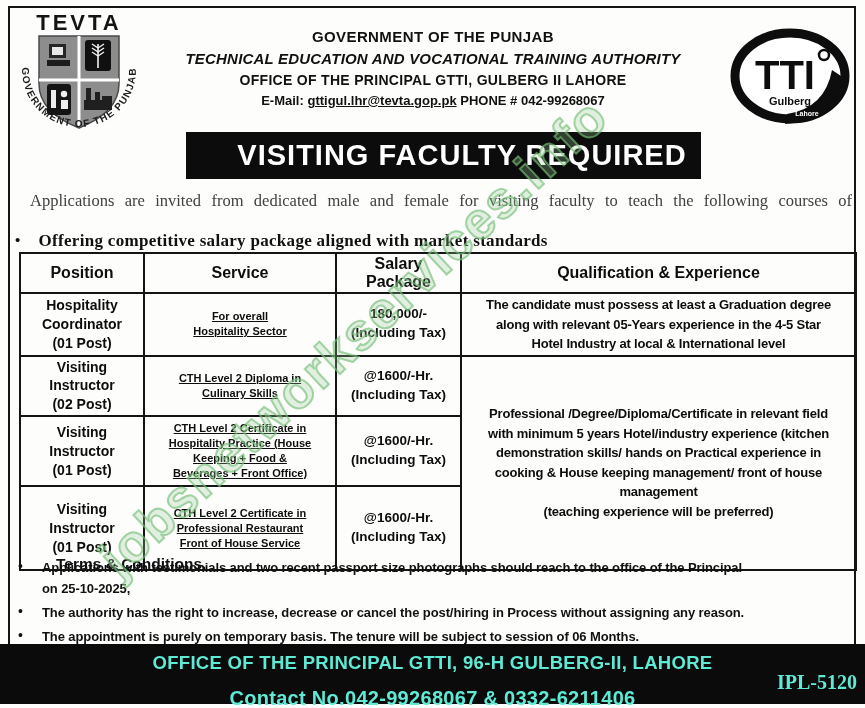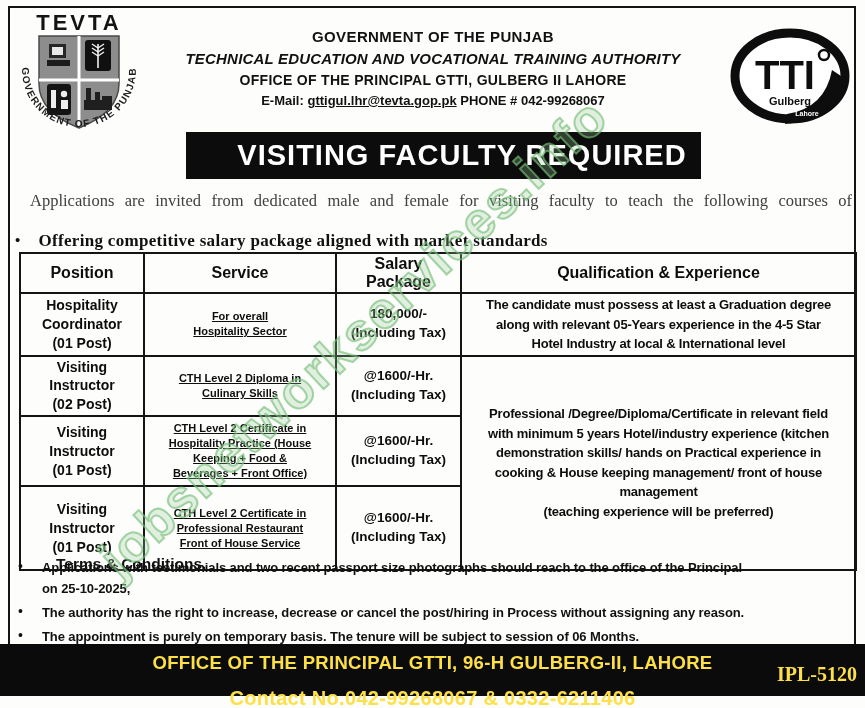--- a/index.html
+++ b/index.html
@@ -41,21 +41,21 @@
   td.qual{font-size:13px;line-height:1.5;letter-spacing:-0.2px;padding:1px 6px;margin-left:12px;}
 
   
   .terms-head{position:absolute;left:56px;top:555px;font-size:15.5px;font-weight:bold;}
   .terms{position:absolute;left:16px;top:557px;width:834px;}
   .term{display:flex;align-items:flex-start;margin-bottom:3px;}
   .term .dot{font-size:14px;line-height:19px;width:24px;flex:0 0 24px;text-align:left;padding-left:2px;}
   .term .txt{font-size:13px;font-weight:bold;line-height:21px;white-space:pre-line;letter-spacing:-0.1px;}
 
   
-  .footer{position:absolute;left:0;top:644px;width:865px;height:52px;background:#0b0b0b;color:#fde047;}
+  .footer{position:absolute;left:0;top:644px;width:865px;height:60px;background:#0b0b0b;color:#5eead4;}
   .footer .f1{margin-top:8px;text-align:center;font-weight:bold;font-size:18.5px;letter-spacing:.3px;}
   .footer .f2{margin-top:13px;text-align:center;font-weight:bold;font-size:20px;letter-spacing:.3px;}
   .footer .ref{position:absolute;right:8px;bottom:10px;font-family:Liberation Serif, serif;
                font-weight:bold;font-size:20px;}
 
   
   .watermark{position:absolute;left:128px;top:528px;height:60px;z-index:40;pointer-events:none;
      transform:rotate(-43deg);transform-origin:left bottom;
      font-weight:bold;font-size:52px;letter-spacing:2px;white-space:nowrap;
      color:rgba(150,205,150,0.28);-webkit-text-stroke:2px rgba(118,190,120,0.65);}

